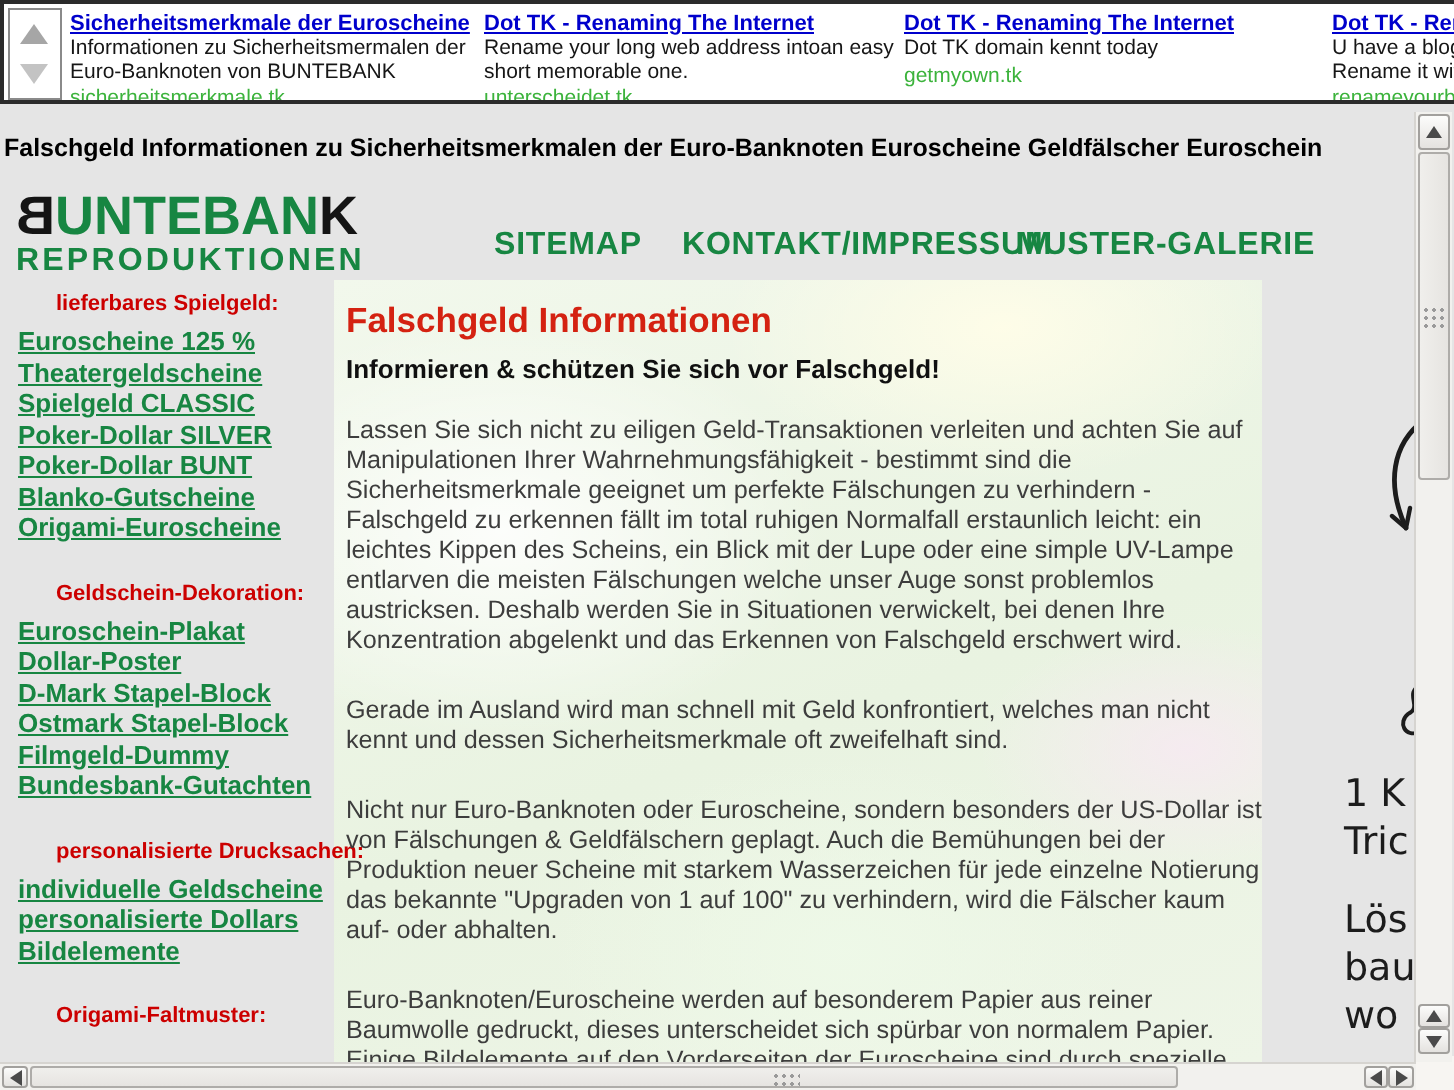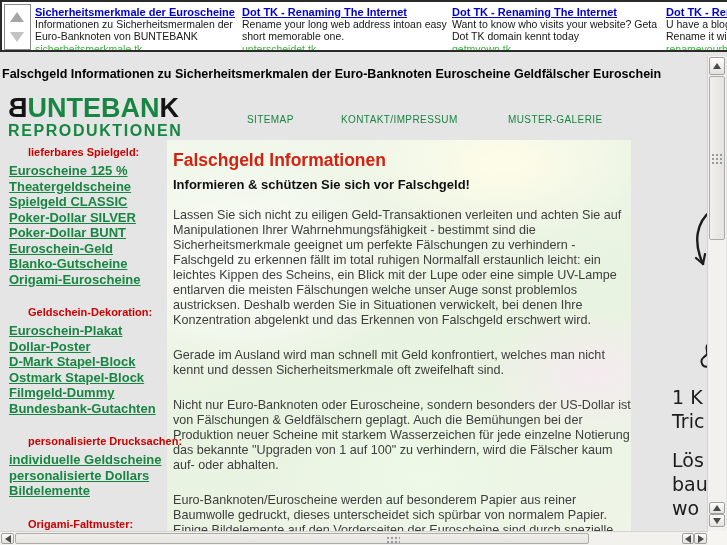--- a/index.html
+++ b/index.html
@@ -22,21 +22,21 @@
   .ad-desc{color:#161616;font-size:10.5px;line-height:11.5px;}
   .ad-url{color:#3cb33c;font-size:10.5px;line-height:12px;margin-top:1px;cursor:pointer;}
 
   
   .page-header{position:absolute;left:2px;top:67px;font-size:12.5px;font-weight:bold;color:#000;white-space:nowrap;}
   .logo{position:absolute;left:8px;top:95px;cursor:pointer;}
   .logo-l1{font-size:27px;font-weight:bold;color:#141414;line-height:26px;letter-spacing:0px;}
   .logo-l1 .green{color:#178642;}
   .b-mir{display:inline-block;transform:scaleX(-1);}
   .logo-l2{font-size:16px;font-weight:bold;color:#178642;letter-spacing:1.6px;line-height:17px;margin-top:1px;}
-  .nav-link{position:absolute;top:114px;font-size:10px;font-weight:normal;color:#178642;letter-spacing:0.4px;cursor:pointer;white-space:nowrap;}
+  .nav-link{position:absolute;top:114px;font-size:16px;font-weight:bold;color:#178642;letter-spacing:0.4px;cursor:pointer;white-space:nowrap;}
 
   
   .content-bg{position:absolute;left:167px;top:140px;width:464px;height:391px;
     background:
       radial-gradient(ellipse 200px 110px at 72% 6%, rgba(255,253,232,0.95), rgba(255,253,232,0) 70%),
       radial-gradient(ellipse 150px 90px at 92% 60%, rgba(247,233,242,0.85), rgba(247,233,242,0) 70%),
       radial-gradient(ellipse 230px 150px at 18% 32%, rgba(255,255,255,0.85), rgba(255,255,255,0) 70%),
       radial-gradient(ellipse 210px 140px at 55% 86%, rgba(238,249,232,0.9), rgba(238,249,232,0) 70%),
       linear-gradient(160deg,#f2f8ec 0%,#e9f3e1 55%,#eef5e7 100%);}
 
@@ -92,21 +92,20 @@
       <div class="ad-url">sicherheitsmerkmale.tk</div>
     </div>
     <div class="ad" style="left:240px;">
       <div class="ad-title">Dot TK - Renaming The Internet</div>
       <div class="ad-desc">Rename your long web address intoan easy</div>
       <div class="ad-desc">short memorable one.</div>
       <div class="ad-url">unterscheidet.tk</div>
     </div>
     <div class="ad" style="left:450px;">
       <div class="ad-title">Dot TK - Renaming The Internet</div>
-      <div class="ad-desc">Want to know who visits your website? Geta</div>
       <div class="ad-desc">Dot TK domain kennt today</div>
       <div class="ad-url">getmyown.tk</div>
     </div>
     <div class="ad" style="left:664px;">
       <div class="ad-title">Dot TK - Rena</div>
       <div class="ad-desc">U have a blog</div>
       <div class="ad-desc">Rename it with</div>
       <div class="ad-url">renameyourblo</div>
     </div>
   </div>
@@ -125,21 +124,20 @@
   <div class="content-bg"></div>
 
   <div class="sidebar">
     <div class="sb-sec">
       <div class="sb-h">lieferbares Spielgeld:</div>
       <div class="sb-a">Euroscheine 125 %</div>
       <div class="sb-a">Theatergeldscheine</div>
       <div class="sb-a">Spielgeld CLASSIC</div>
       <div class="sb-a">Poker-Dollar SILVER</div>
       <div class="sb-a">Poker-Dollar BUNT</div>
-      <div class="sb-a">Euroschein-Geld</div>
       <div class="sb-a">Blanko-Gutscheine</div>
       <div class="sb-a">Origami-Euroscheine</div>
     </div>
     <div class="sb-sec">
       <div class="sb-h">Geldschein-Dekoration:</div>
       <div class="sb-a">Euroschein-Plakat</div>
       <div class="sb-a">Dollar-Poster</div>
       <div class="sb-a">D-Mark Stapel-Block</div>
       <div class="sb-a">Ostmark Stapel-Block</div>
       <div class="sb-a">Filmgeld-Dummy</div>

